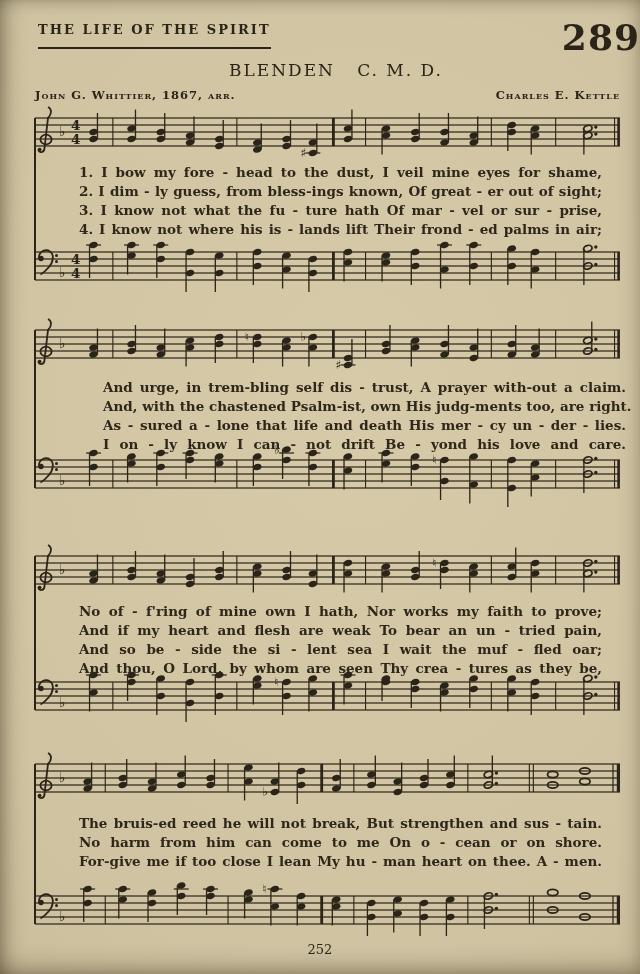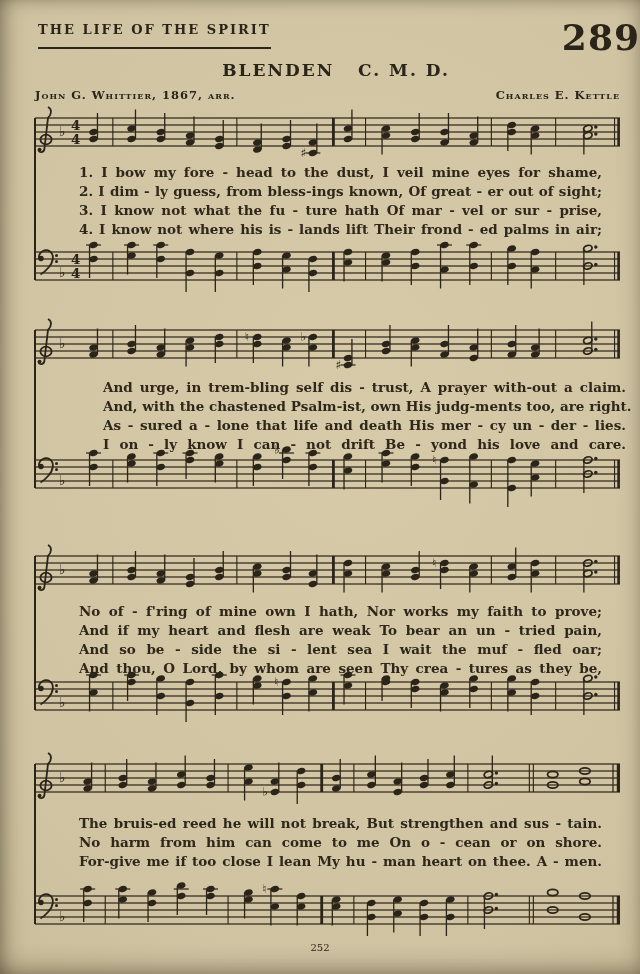--- a/index.html
+++ b/index.html
@@ -23,38 +23,38 @@
     left:38px; top:22px;
     font-size:13px; font-weight:bold; letter-spacing:2px;
     border-bottom:2px solid #2b2418; padding-bottom:10px;
   }
   .hymn-number{
     left:0; right:0; top:16px; text-align:right;
     font-size:36px; font-weight:bold; letter-spacing:1px;
   }
   .tune-line{
     left:0; right:0; top:60px; text-align:center;
-    font-size:17px; font-weight:bold; letter-spacing:2px; white-space:pre;margin-left:32px;
+    font-size:17px; font-weight:normal; letter-spacing:2px; white-space:pre;margin-left:32px;
   }
   .attr-row{ left:35px; right:20px; top:88px; display:flex; justify-content:space-between; }
   .attr{
     font-size:11.5px; font-weight:600; font-variant:small-caps; letter-spacing:1px;
   }
   .staff-svg{ position:absolute; left:35px; width:585px; height:60px; overflow:visible; }
   .sys-line{ position:absolute; left:34.4px; width:1.3px; background:#2b2418; }
   .verse-block{ position:absolute; left:35px; width:585px; }
   .verse-line{
     height:19px; line-height:19px;
     padding-left:44px; padding-right:18px;
     font-size:13.5px; font-weight:bold;
     text-align:justify; text-align-last:justify;
     white-space:nowrap; overflow:hidden; color:#2e271a;
   }
   .page-number{
-    left:0; right:0; top:942px; text-align:center; font-size:10px;
+    left:0; right:0; top:942px; text-align:center; font-size:13px;
   }
 </style>
 </head>
 <body>
 
 <div class="edge-shade"></div>
 
 <div class="abs section-title">THE LIFE OF THE SPIRIT</div>
 <div class="abs hymn-number">289</div>
 <div class="abs tune-line">BLENDEN   C. M. D.</div>

